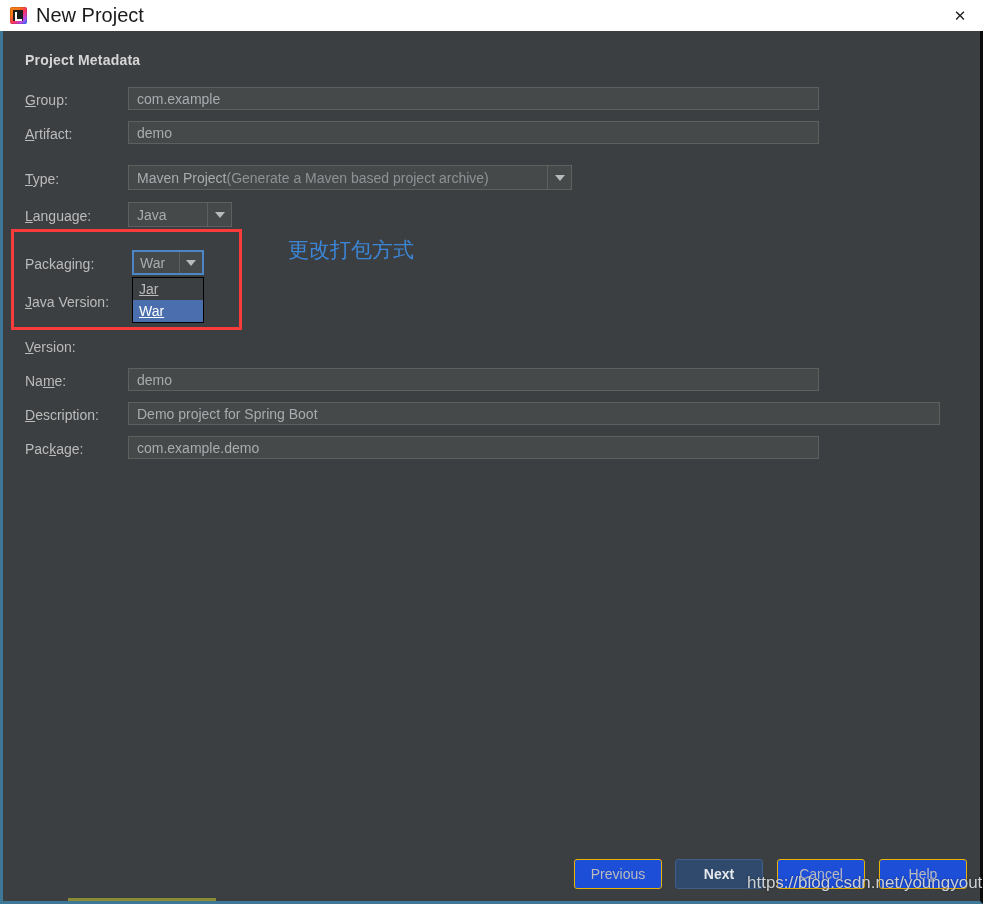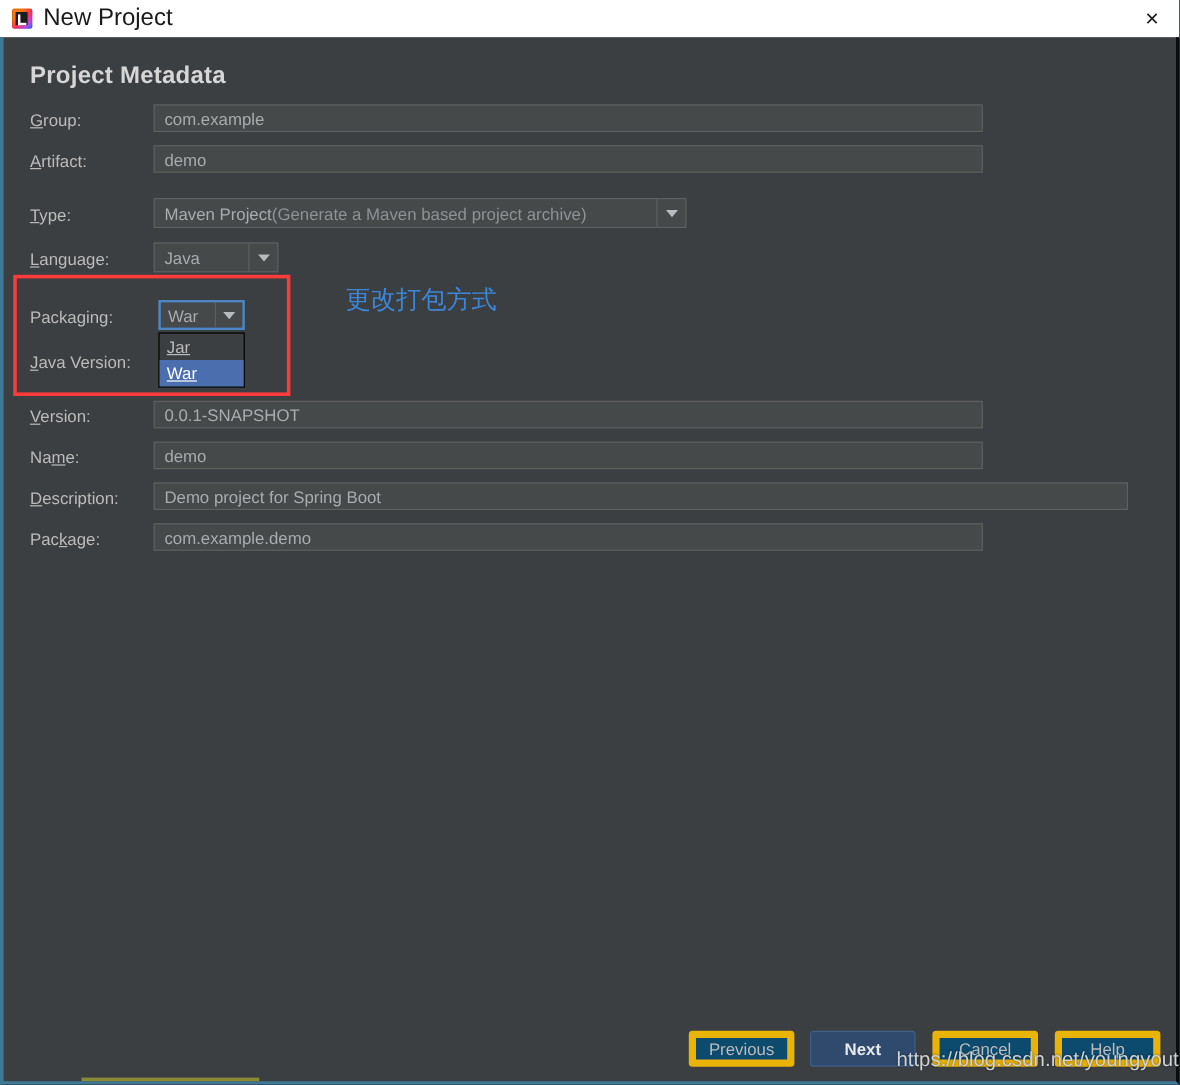--- a/index.html
+++ b/index.html
@@ -91,21 +91,21 @@
     bottom: 0;
     width: 148px;
     height: 3px;
     background: #8a8b35;
     z-index: 5;
   }
 
   .section-title {
     position: absolute;
     left: 22px; top: 21px;
-    font-size: 20px;
+    font-size: 14px;
     font-weight: bold;
     color: #d6d6d6;
     letter-spacing: .2px;
   }
 
   
   .row-label {
     position: absolute;
     font-size: 14px;
     color: #bbbbbb;
@@ -209,22 +209,22 @@
     white-space: nowrap;
     z-index: 26;
   }
 
   
   .btn {
     position: absolute;
     box-sizing: border-box;
     height: 30px;
     border-radius: 3px;
-    background: #0c4a6e;
-    border: 6px solid #eab308;
+    background: #1d4ed8;
+    border: 1px solid #eab308;
     color: #bbbbbb;
     font-size: 14px;
     display: flex;
     align-items: center;
     justify-content: center;
     cursor: pointer;
   }
   .btn.primary {
     background: #2f4a6d;
     border: 1px solid #3e5f8a;
@@ -291,21 +291,20 @@
     </div>
 
     <div class="popup" style="left:129px; top:246px; width:72px;">
       <div class="popup-item">Jar</div>
       <div class="popup-item selected">War</div>
     </div>
 
     <div class="row-label" style="left:22px; top:262px;"><span class="mn">J</span><span>ava Version:</span></div>
 
     <div class="row-label" style="left:22px; top:307px;"><span class="mn">V</span><span>ersion:</span></div>
-    <div class="textfield" style="left:125px; top:303px; width:691px;">0.0.1-SNAPSHOT</div>
 
     <div class="row-label" style="left:22px; top:341px;"><span>Na</span><span class="mn">m</span><span>e:</span></div>
     <div class="textfield" style="left:125px; top:337px; width:691px;">demo</div>
 
     <div class="row-label" style="left:22px; top:375px;"><span class="mn">D</span><span>escription:</span></div>
     <div class="textfield" style="left:125px; top:371px; width:812px;">Demo project for Spring Boot</div>
 
     <div class="row-label" style="left:22px; top:409px;"><span>Pac</span><span class="mn">k</span><span>age:</span></div>
     <div class="textfield" style="left:125px; top:405px; width:691px;">com.example.demo</div>
 

